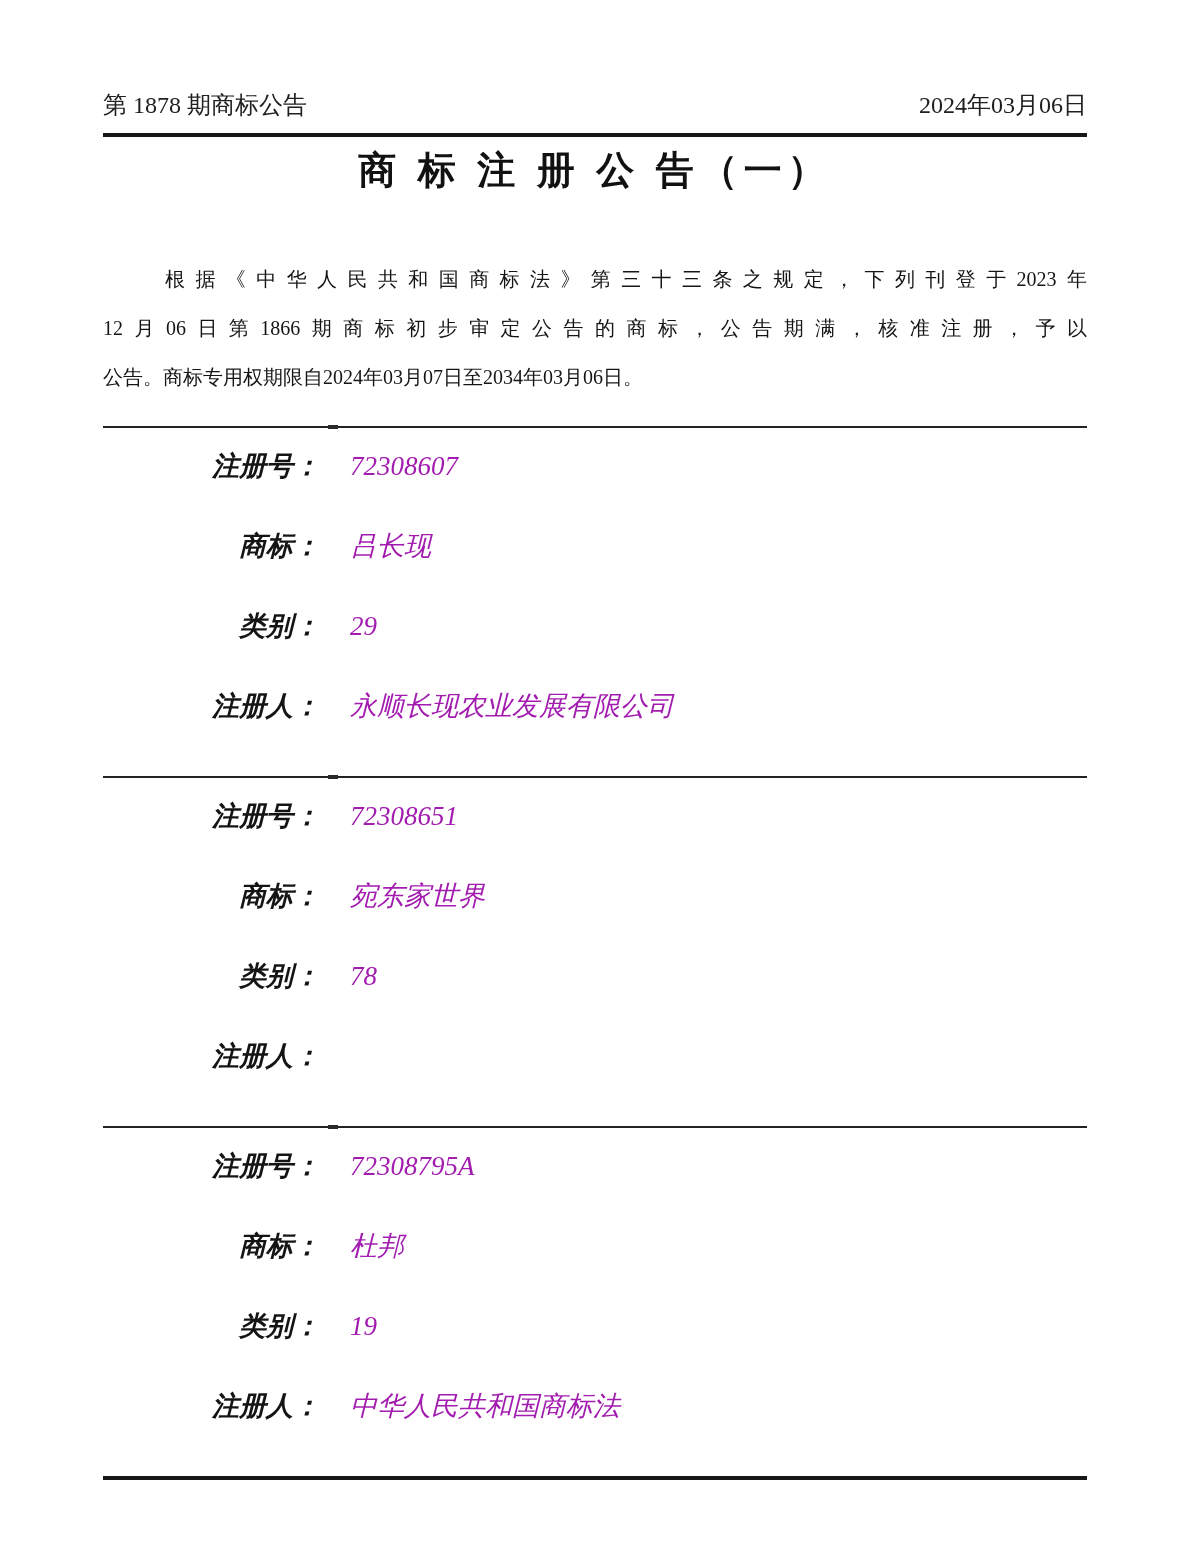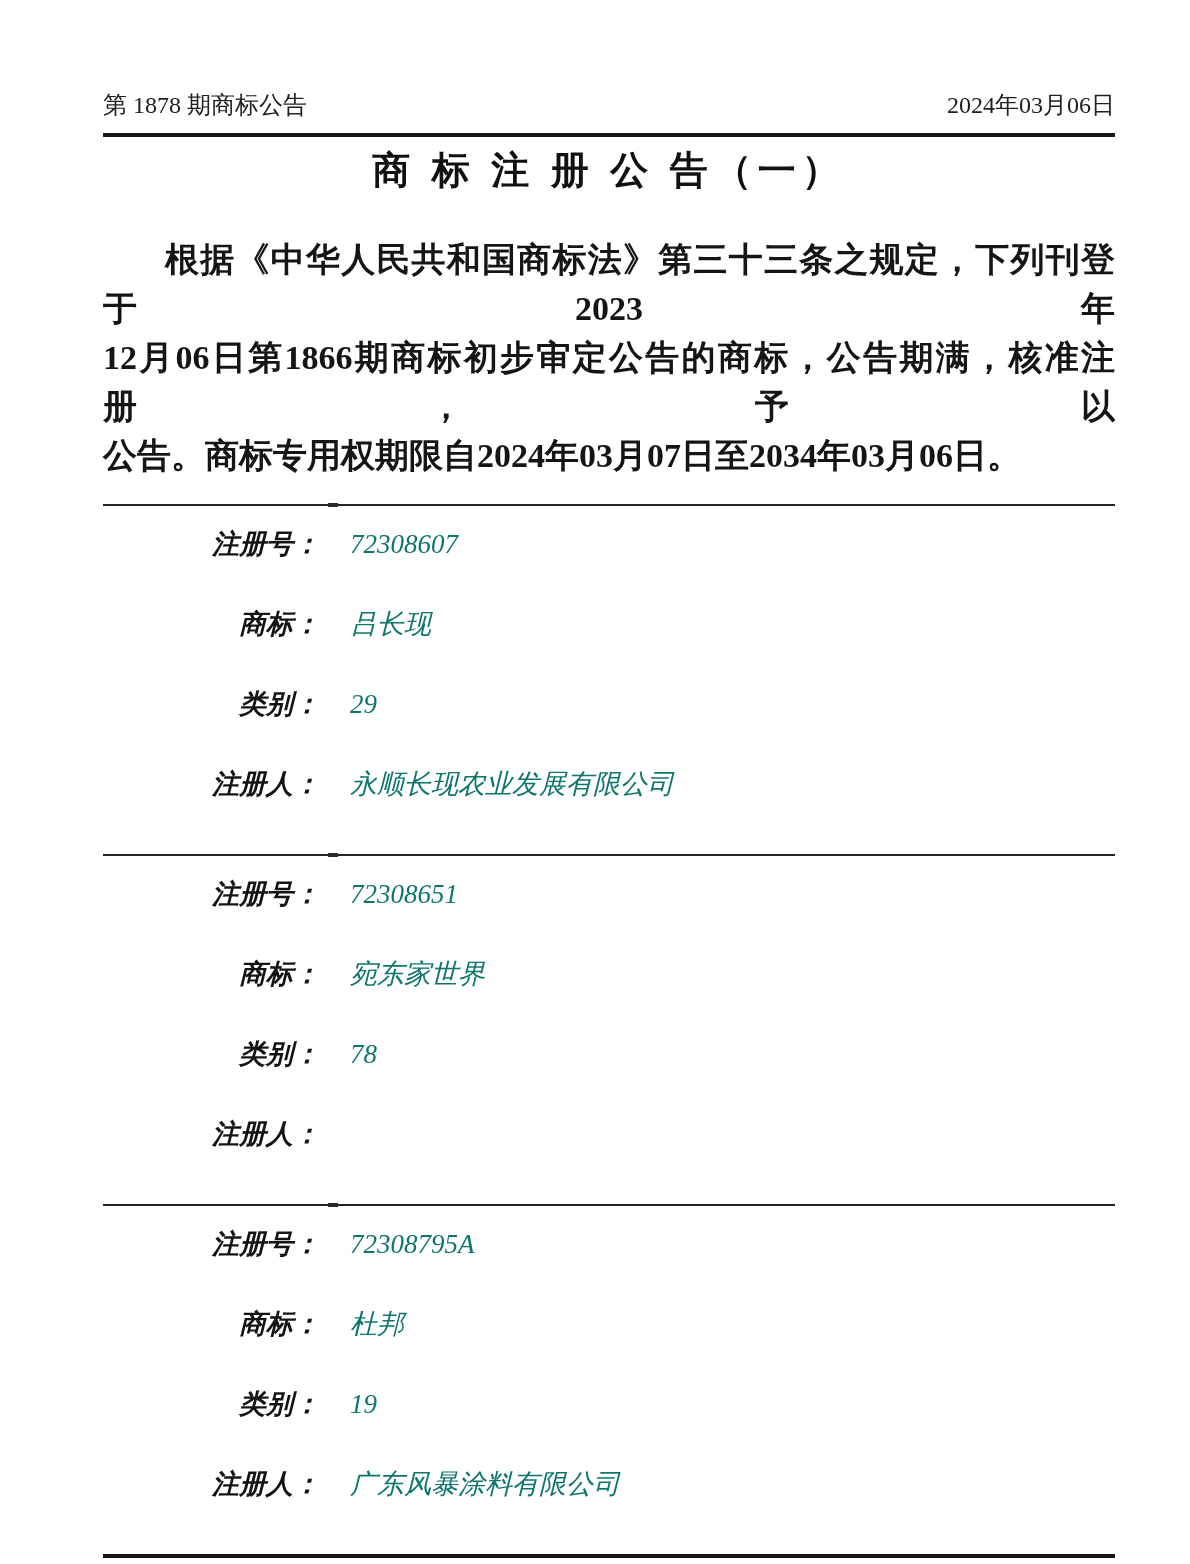--- a/index.html
+++ b/index.html
@@ -5,21 +5,21 @@
   html, body { margin: 0; padding: 0; background: #ffffff; }
   body {
     width: 1190px; height: 1564px;
     font-family: "Liberation Serif", "DejaVu Serif", serif;
     color: #1b1b1b;
     overflow: hidden;
   }
   .page {
     box-sizing: border-box;
     width: 1190px; height: 1564px;
-    padding: 90px 75px 0 103px;
+    padding: 90px 103px 0 103px;
     border-radius: 19px;
   }
   
   .hdr {
     display: flex; justify-content: space-between; align-items: flex-end;
     font-size: 24px; line-height: 30px; color: #202020;
     padding-bottom: 13px;
     border-bottom: 4px solid #171717;
   }
   
@@ -27,23 +27,23 @@
     margin-top: 8px;
     text-align: center;
     font-size: 38px; line-height: 50px;
     font-weight: 700;
     letter-spacing: 6px;
     color: #111;
     white-space: nowrap;
   }
   
   .intro {
-    margin-top: 40px;
-    font-size: 34px; line-height: 49px;
-    font-weight: 700; color: #151515;
+    margin-top: 60px;
+    font-size: 20px; line-height: 49px;
+    font-weight: 400; color: #151515;
   }
   .intro .ln { width: 100%; }
   .intro .ln.just { text-align: justify; text-align-last: justify; }
   .intro .ln.first { text-indent: 62px; }
   
   .records {
     margin-top: 24px;
     border-bottom: 4px solid #171717;
   }
   .record {
@@ -67,21 +67,21 @@
     text-align: right;
     font-weight: 700;
     font-size: 27px; line-height: 36px;
     color: #141414;
     white-space: nowrap;
   }
   .row .value {
     margin-left: 30px;
     font-size: 27px; line-height: 36px;
     font-weight: 400;
-    color: #0f766e;
+    color: #a21caf;
     white-space: nowrap;
   }
 </style>
 </head>
 <body>
 
 <div class="page">
 
   <div class="hdr">
     <span>第 1878 期商标公告</span>
@@ -143,18 +143,18 @@
       <div class="row">
         <span class="label">商标：</span>
         <span class="value">杜邦</span>
       </div>
       <div class="row">
         <span class="label">类别：</span>
         <span class="value">19</span>
       </div>
       <div class="row">
         <span class="label">注册人：</span>
-        <span class="value">广东风暴涂料有限公司</span>
+        <span class="value">中华人民共和国商标法</span>
       </div>
     </section>
 
   </div>
 </div>
 
 </body></html>

